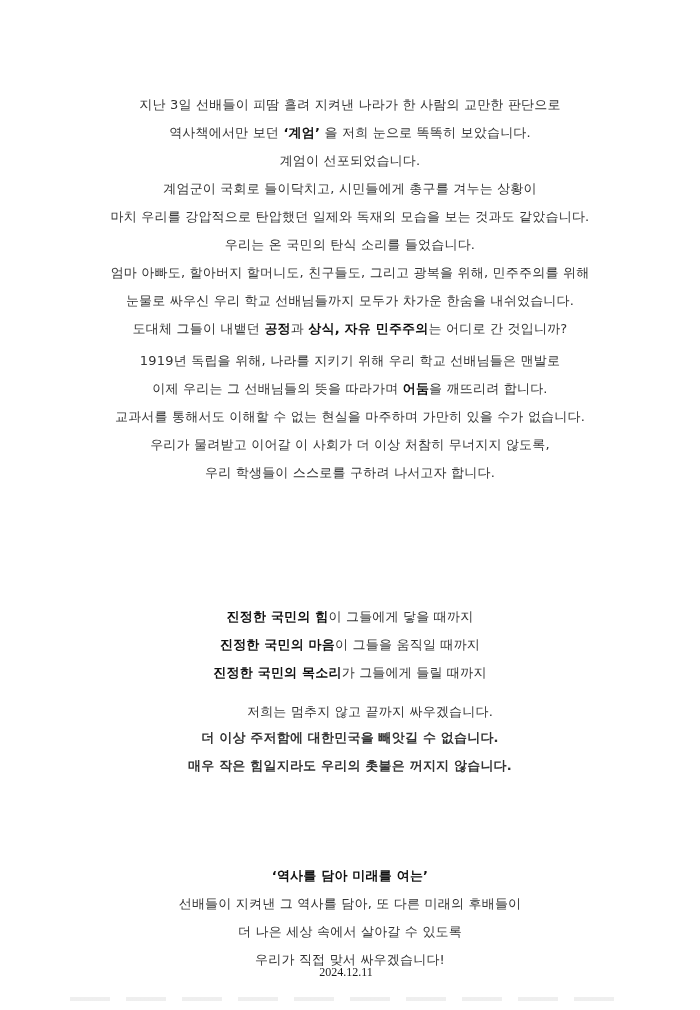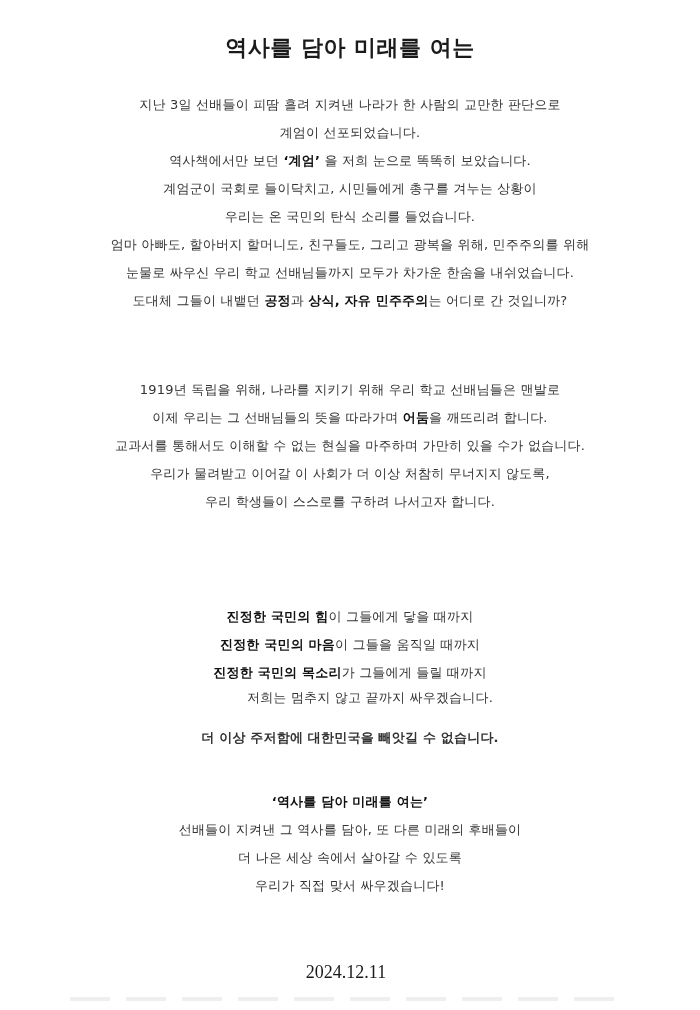--- a/index.html
+++ b/index.html
@@ -44,69 +44,70 @@
       display: block;
       white-space: nowrap;
     }
     .line span { white-space: pre; }
     .b { font-weight: bold; color: #111111; }
     .date {
       position: absolute;
       left: 0; right: 8px;
       top: 960px;
       font-family: "Liberation Serif", "DejaVu Serif", serif;
-      font-size: 18px;
+      font-size: 12px;
       line-height: 24px;
       color: #1a1a1a;
     }
     .faint-strip {
       position: absolute;
       left: 70px;
       top: 997px;
       width: 560px;
       height: 4px;
       background: repeating-linear-gradient(90deg, #e4e4e4 0 40px, transparent 40px 56px);
       opacity: 0.6;
     }
   </style>
 </head>
 <body>
 
 <div class="page">
-  <div class="title">역사를 담아 미래를 여는</div>
 
   <div class="para" style="top:91px;">
       <div class="line"><span>지난 3일 선배들이 피땀 흘려 지켜낸 나라가 한 사람의 교만한 판단으로</span></div>
+      <div class="line"><span>역사책에서만 보던 </span><span class="b">‘계엄’</span><span> 을 저희 눈으로 똑똑히 보았습니다.</span></div>
       <div class="line"><span>계엄이 선포되었습니다.</span></div>
-      <div class="line"><span>역사책에서만 보던 </span><span class="b">‘계엄’</span><span> 을 저희 눈으로 똑똑히 보았습니다.</span></div>
       <div class="line"><span>계엄군이 국회로 들이닥치고, 시민들에게 총구를 겨누는 상황이</span></div>
+      <div class="line"><span>마치 우리를 강압적으로 탄압했던 일제와 독재의 모습을 보는 것과도 같았습니다.</span></div>
       <div class="line"><span>우리는 온 국민의 탄식 소리를 들었습니다.</span></div>
       <div class="line"><span>엄마 아빠도, 할아버지 할머니도, 친구들도, 그리고 광복을 위해, 민주주의를 위해</span></div>
       <div class="line"><span>눈물로 싸우신 우리 학교 선배님들까지 모두가 차가운 한숨을 내쉬었습니다.</span></div>
       <div class="line"><span>도대체 그들이 내뱉던 </span><span class="b">공정</span><span>과 </span><span class="b">상식, 자유 민주주의</span><span>는 어디로 간 것입니까?</span></div>
     </div>
-  <div class="para" style="top:376px;">
+  <div class="para" style="top:347px;">
       <div class="line"><span>1919년 독립을 위해, 나라를 지키기 위해 우리 학교 선배님들은 맨발로</span></div>
       <div class="line"><span>이제 우리는 그 선배님들의 뜻을 따라가며 </span><span class="b">어둠</span><span>을 깨뜨리려 합니다.</span></div>
       <div class="line"><span>교과서를 통해서도 이해할 수 없는 현실을 마주하며 가만히 있을 수가 없습니다.</span></div>
       <div class="line"><span>우리가 물려받고 이어갈 이 사회가 더 이상 처참히 무너지지 않도록,</span></div>
       <div class="line"><span>우리 학생들이 스스로를 구하려 나서고자 합니다.</span></div>
     </div>
   <div class="para" style="top:584px;margin-top:19px;">
       <div class="line"><span class="b">진정한 국민의 힘</span><span>이 그들에게 닿을 때까지</span></div>
       <div class="line"><span class="b">진정한 국민의 마음</span><span>이 그들을 움직일 때까지</span></div>
       <div class="line"><span class="b">진정한 국민의 목소리</span><span>가 그들에게 들릴 때까지</span></div>
     </div>
-  <div class="para" style="top:684px;padding-left:40px;">
+  <div class="para" style="top:698px;padding-left:40px;">
       <div class="line"><span>저희는 멈추지 않고 끝까지 싸우겠습니다.</span></div>
     </div>
   <div class="para" style="top:724px;font-weight:bold;">
       <div class="line"><span>더 이상 주저함에 대한민국을 빼앗길 수 없습니다.</span></div>
+      <div class="line"><span>매우 작은 힘일지라도 우리의 촛불은 꺼지지 않습니다.</span></div>
     </div>
-  <div class="para" style="top:788px;">
+  <div class="para" style="top:862px;">
       <div class="line"><span class="b">‘역사를 담아 미래를 여는’</span></div>
       <div class="line"><span>선배들이 지켜낸 그 역사를 담아, 또 다른 미래의 후배들이</span></div>
       <div class="line"><span>더 나은 세상 속에서 살아갈 수 있도록</span></div>
       <div class="line"><span>우리가 직접 맞서 싸우겠습니다!</span></div>
     </div>
 
   <div class="date">2024.12.11</div>
   <div class="faint-strip"></div>
 </div>
 

